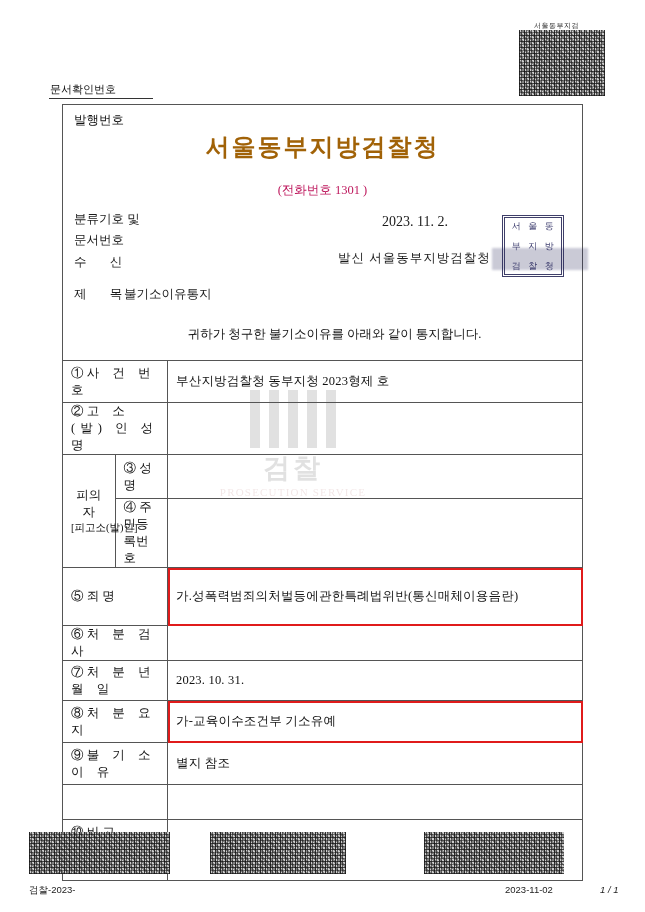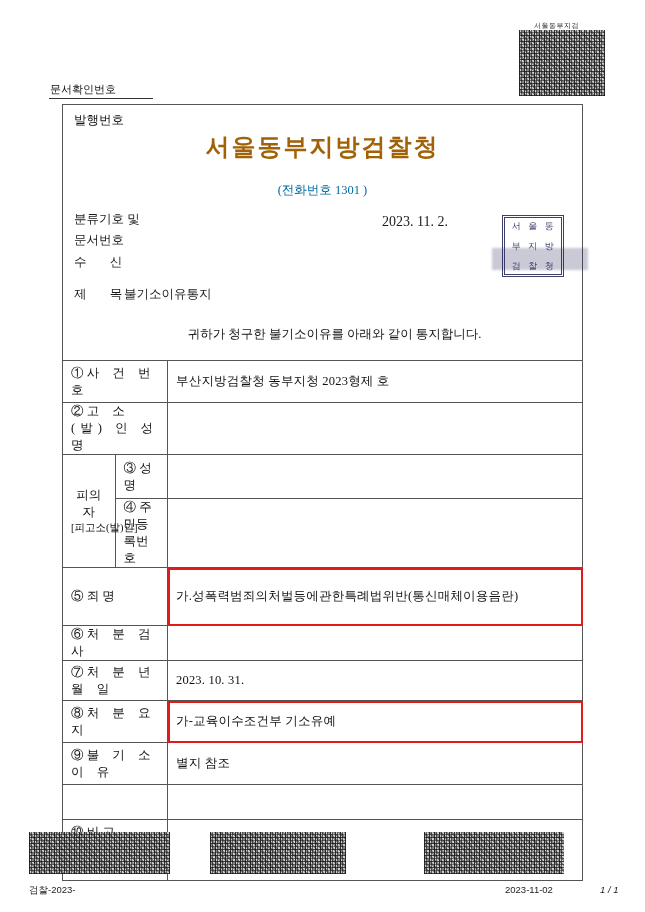--- a/index.html
+++ b/index.html
@@ -53,21 +53,21 @@
   }
 
   .title{
     position:absolute;left:0;right:0;top:131px;
     text-align:center;
     font-size:24px;letter-spacing:2px;font-weight:700;color:#a16207;
   }
 
   .phone{
     position:absolute;left:0;right:0;top:182px;
-    text-align:center;font-size:12.5px;color:#0369a1;
+    text-align:center;font-size:12.5px;color:#be185d;
   }
 
   .classline1{position:absolute;left:74px;top:211px;font-size:12.5px;}
   .classline2{position:absolute;left:74px;top:232px;font-size:12.5px;}
   .date{position:absolute;left:382px;top:214px;font-size:14px;}
 
   .recv-label{position:absolute;left:74px;top:254px;font-size:12.5px;letter-spacing:10px;}
   .sender{position:absolute;left:338px;top:250px;font-size:12.5px;letter-spacing:1px;}
 
   .subj-label{position:absolute;left:74px;top:286px;font-size:12.5px;letter-spacing:10px;}
@@ -167,39 +167,45 @@
 
   <div class="issue-no">발행번호</div>
   <div class="title">서울동부지방검찰청</div>
   <div class="phone">(전화번호   1301     )</div>
 
   <div class="classline1">분류기호 및</div>
   <div class="classline2">문서번호</div>
   <div class="date">2023. 11. 2.</div>
 
   <div class="recv-label">수   신</div>
+  <div class="sender">발신 서울동부지방검찰청</div>
 
   <div class="subj-label">제   목</div>
   <div class="subj-value">불기소이유통지</div>
 
   <div class="notice">귀하가 청구한 불기소이유를 아래와 같이 통지합니다.</div>
 
   <div class="seal">
     <span>서</span>
     <span>울</span>
     <span>동</span>
     <span>부</span>
     <span>지</span>
     <span>방</span>
     <span>검</span>
     <span>찰</span>
     <span>청</span>
   </div>
   <div class="seal-smear"></div>
 
+  <div class="watermark">
+    <div class="wm-emblem"></div>
+    <div class="wm-kr">검찰</div>
+    <div class="wm-en">PROSECUTION SERVICE</div>
+  </div>
 
   <table class="doc">
     <tbody>
         <tr style="height:42px">
       <td class="lab" colspan="2">
         <span>①</span>
         <span class="spread">사 건 번 호</span>
       </td>
       <td class="cell-val">부산지방검찰청 동부지청 2023형제      호</td>
     </tr>

